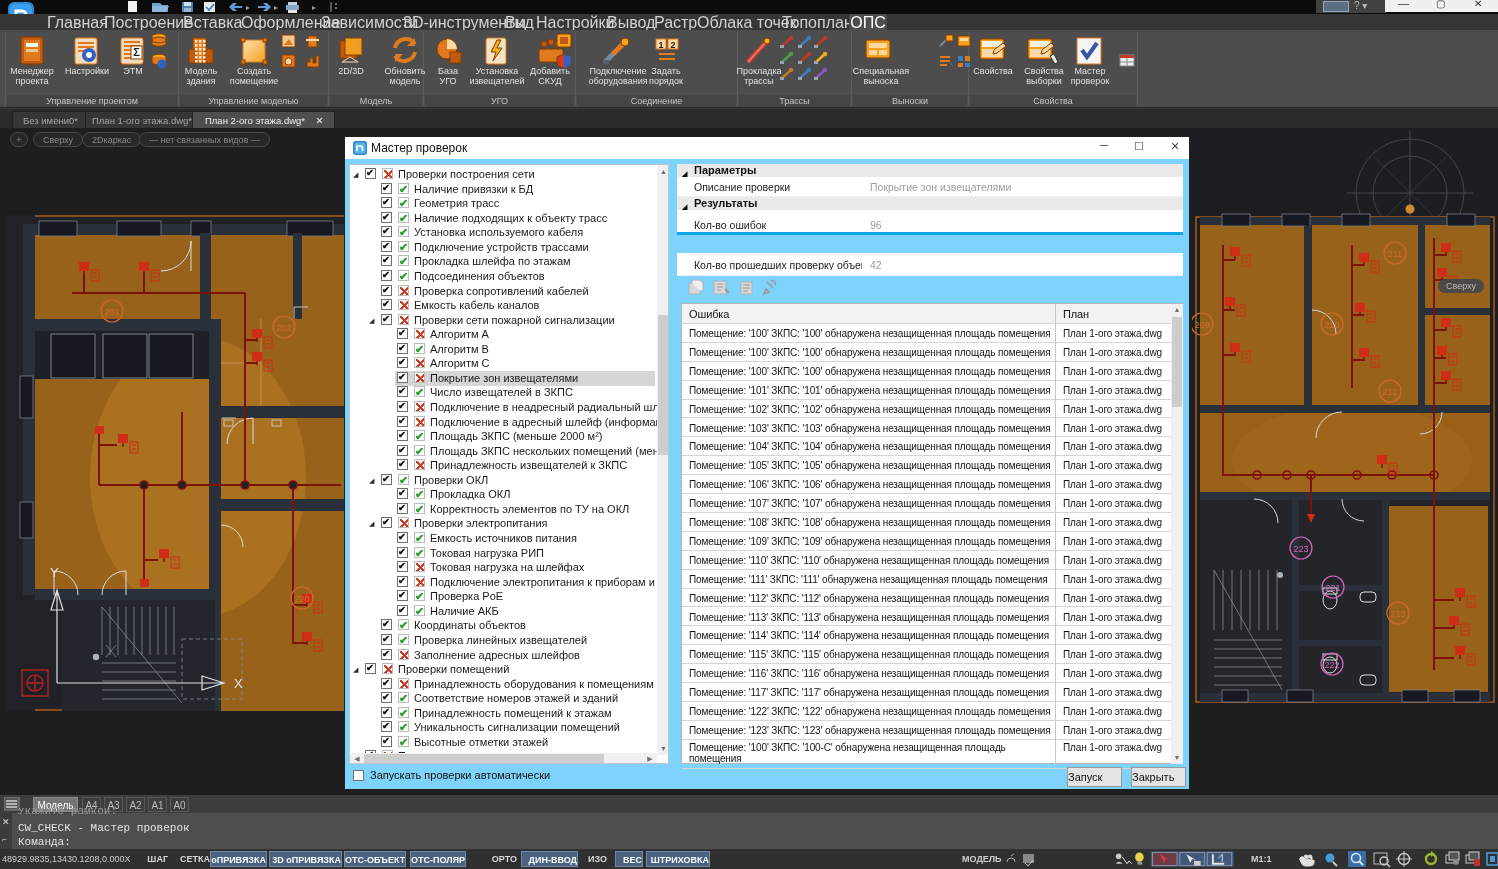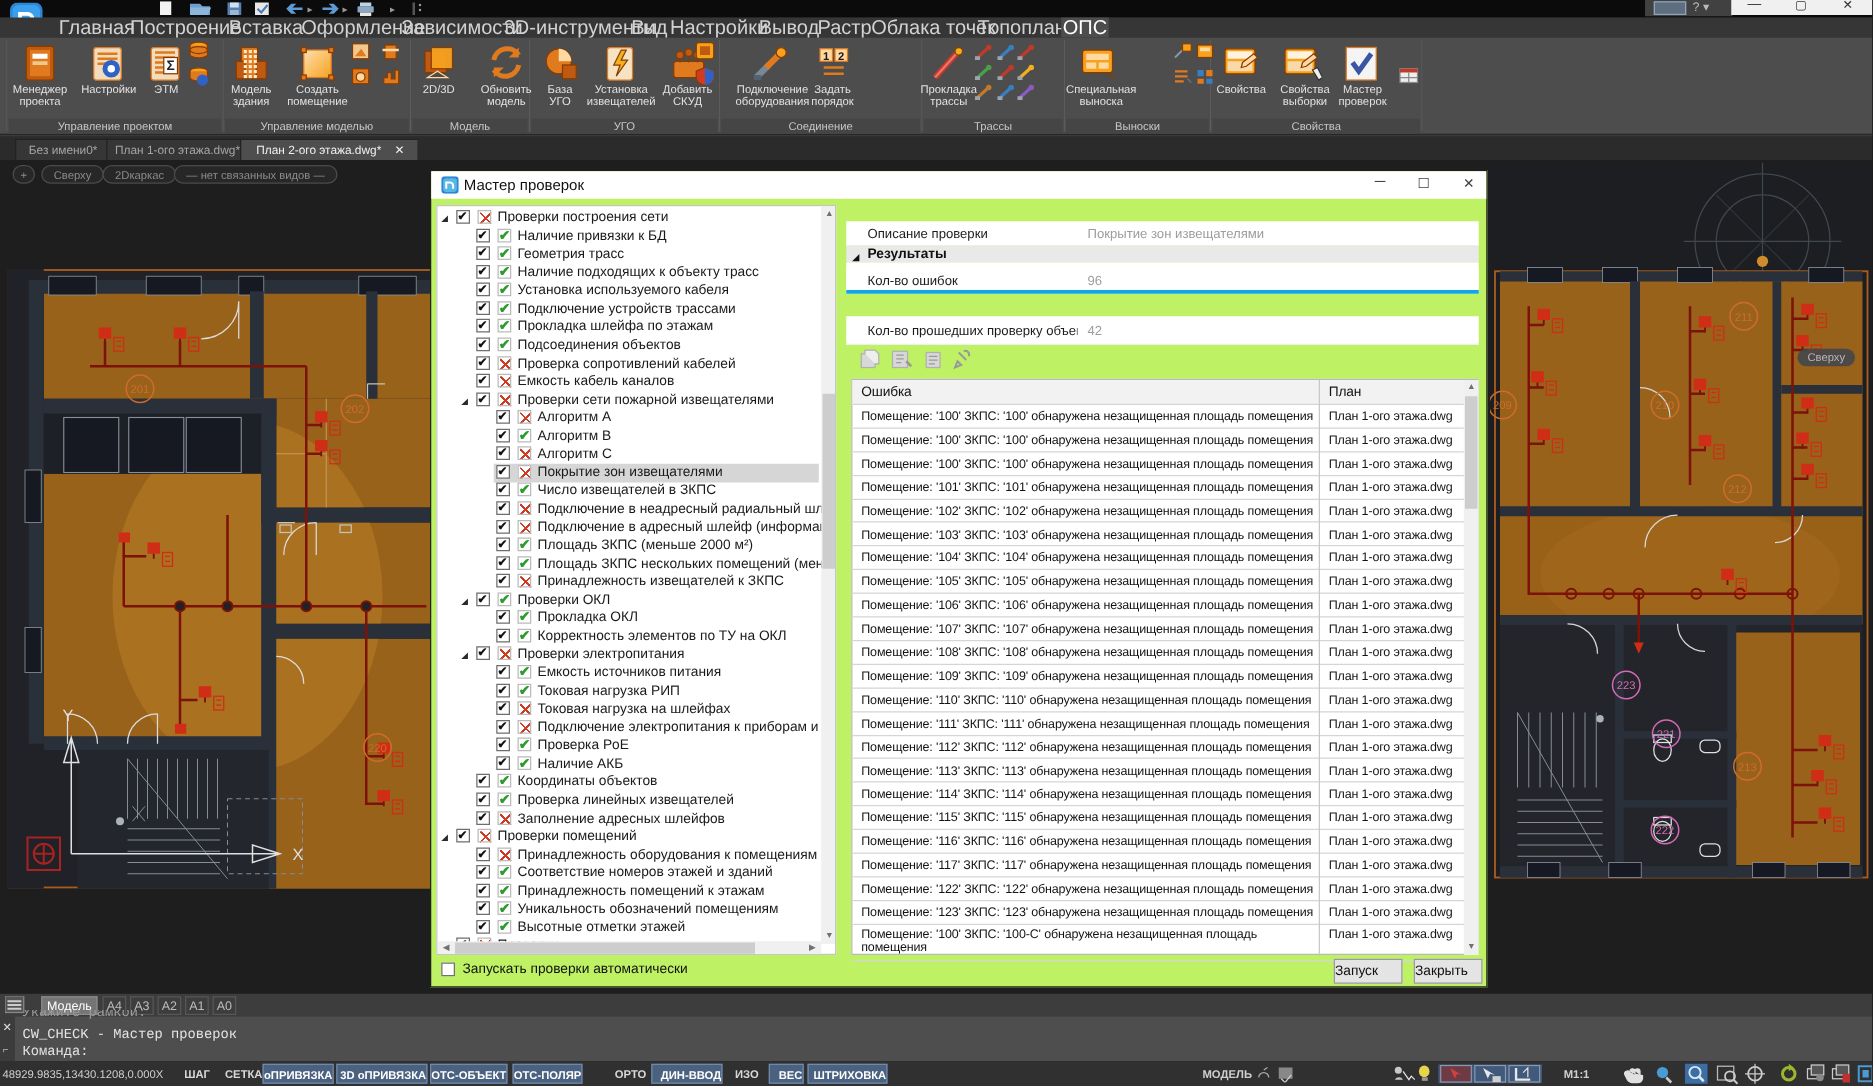--- a/index.html
+++ b/index.html
@@ -11,21 +11,21 @@
 .menutab { position:absolute; top:0; height:16px; line-height:17px; color:#d2d2d2; font-size:16px; }
 #ribbon { left:0; top:30px; width:1498px; height:78px; background:#4d4d4d; border-bottom:1px solid #272727; }
 .rsep { position:absolute; top:2px; height:73px; width:1px; background:#3e3e3e; border-right:1px solid #5c5c5c; }
 .rlabel { position:absolute; bottom:1px; height:12px; background:#454545; color:#c6c6c6; font-size:9px; text-align:center; line-height:13px; white-space:nowrap; overflow:hidden;}
 .bigbtn { position:absolute; top:5px; text-align:center; color:#e2e2e2; font-size:9px; line-height:10px; white-space:nowrap;}
 #tabstrip { left:0; top:108px; width:1498px; height:20px; background:#2b2b2b; border-top:1px solid #3a3a3a;}
 .dtab { position:absolute; top:3px; height:17px; line-height:17px; font-size:9.5px; color:#a5a5a5; background:#363636; border:1px solid #222; border-bottom:none; white-space:nowrap;}
 .dtab.active { background:#4e4e4e; color:#f0f0f0; }
 #viewport { left:0; top:128px; width:1498px; height:667px; background:#1e1e1e; overflow:hidden; }
 .pill { position:absolute; background:#272727; border:1px solid #4b4b4b; border-radius:8px; color:#8b8b8b; font-size:9px; height:15px; line-height:14px; padding:0 9px; white-space:nowrap;}
-#dlg { left:344px; top:136px; width:846px; height:654px; background:#bef264; border:1px solid #202020; }
+#dlg { left:344px; top:136px; width:846px; height:654px; background:#7dd3fc; border:1px solid #202020; }
 #dlg-title { position:absolute; left:0; top:0; width:100%; height:22px; background:#ffffff;}
 #tree { position:absolute; left:7px; top:27px; width:318px; height:600px; background:#ffffff; border:1px solid #c5c5c5; overflow:hidden; font-size:11px; }
 .trow { position:absolute; left:0; height:15px; white-space:nowrap; color:#1a1a1a; width:400px;}
 .cb { position:absolute; top:1px; width:11px; height:11px; background:#fff; border:1px solid #6e6e6e; }
 .cbm { position:absolute; left:0px; top:-2px; font-size:9.5px; color:#111; font-weight:bold;}
 .sgn { position:absolute; top:1px; width:11px; height:11px; background:#fff; border:1px solid #bbb; font-size:11px; font-weight:bold; text-align:center; line-height:10px;}
 .sgn.ok { color:#2d9b2d; }
 .sgn.er { color:transparent; background-image:linear-gradient(45deg, transparent 44%, #cf3a22 44%, #cf3a22 56%, transparent 56%), linear-gradient(135deg, transparent 44%, #cf3a22 44%, #cf3a22 56%, transparent 56%); background-size:9px 9px; background-position:1px 1px; background-repeat:no-repeat; }
 .arr { position:absolute; top:2px; font-size:7px; color:#2a2a2a; }
 #rpanel { position:absolute; left:332px; top:27px; width:506px; height:620px; font-size:10.5px;}
@@ -875,21 +875,21 @@
           </div>
           <div class="sgn er" style="left:48px">✗</div>
           <div class="abs" style="left:64px;top:1px">Емкость кабель каналов</div>
         </div>
 <div class="trow" style="top:147.6px">
           <div class="arr" style="left:19px;top:4px">◢</div>
           <div class="cb" style="left:31px">
             <div class="cbm">✔</div>
           </div>
           <div class="sgn er" style="left:48px">✗</div>
-          <div class="abs" style="left:64px;top:1px">Проверки сети пожарной извещателями</div>
+          <div class="abs" style="left:64px;top:1px">Проверки сети пожарной сигнализации</div>
         </div>
 <div class="trow" style="top:162.2px">
           <div class="cb" style="left:47px">
             <div class="cbm">✔</div>
           </div>
           <div class="sgn er" style="left:64px">✗</div>
           <div class="abs" style="left:80px;top:1px">Алгоритм А</div>
         </div>
 <div class="trow" style="top:176.7px">
           <div class="cb" style="left:47px">
@@ -1075,21 +1075,21 @@
             <div class="cbm">✔</div>
           </div>
           <div class="sgn ok" style="left:48px">✔</div>
           <div class="abs" style="left:64px;top:1px">Принадлежность помещений к этажам</div>
         </div>
 <div class="trow" style="top:555.3px">
           <div class="cb" style="left:31px">
             <div class="cbm">✔</div>
           </div>
           <div class="sgn ok" style="left:48px">✔</div>
-          <div class="abs" style="left:64px;top:1px">Уникальность обозначений помещениям</div>
+          <div class="abs" style="left:64px;top:1px">Уникальность сигнализации помещений</div>
         </div>
 <div class="trow" style="top:569.8px">
           <div class="cb" style="left:31px">
             <div class="cbm">✔</div>
           </div>
           <div class="sgn ok" style="left:48px">✔</div>
           <div class="abs" style="left:64px;top:1px">Высотные отметки этажей</div>
         </div>
 <div class="trow" style="top:584.4px">
           <div class="arr" style="left:3px;top:4px">◢</div>
@@ -1102,20 +1102,24 @@
 <div class="abs" style="left:307px;top:0;width:13px;height:590px;background:#f0f0f0"></div>
 <div class="abs" style="left:307px;top:0;width:13px;height:13px;background:#f0f0f0;color:#707070;font-size:7px;text-align:center;line-height:13px">▲</div>
 <div class="abs" style="left:308px;top:150px;width:11px;height:140px;background:#cdcdcd"></div>
 <div class="abs" style="left:307px;top:577px;width:13px;height:13px;background:#f0f0f0;color:#707070;font-size:7px;text-align:center;line-height:13px">▼</div>
 <div class="abs" style="left:0px;top:588px;width:307px;height:12px;background:#f0f0f0"></div>
 <div class="abs" style="left:2px;top:588px;width:10px;height:12px;color:#707070;font-size:7px;text-align:center;line-height:12px">◀</div>
 <div class="abs" style="left:14px;top:589px;width:240px;height:10px;background:#cdcdcd"></div>
 <div class="abs" style="left:295px;top:588px;width:10px;height:12px;color:#707070;font-size:7px;text-align:center;line-height:12px">▶</div>
 </div>
 <div id="rpanel">
+<div class="phead" style="top:0px;height:13px;line-height:13px">
+          <span style="position:absolute;left:5px;top:3px;font-size:7px">◢</span>
+          <span style="position:absolute;left:17px">Параметры</span>
+        </div>
 <div class="prow" style="top:13px;left:0;width:100%;height:20px;background:#fff;border-bottom:1px solid #eee">
           <span style="position:absolute;left:17px;top:4px">Описание проверки</span>
           <span class="pval" style="left:193px;top:4px">Покрытие зон извещателями</span>
         </div>
 <div class="phead" style="top:33px;height:13px;line-height:13px">
           <span style="position:absolute;left:5px;top:3px;font-size:7px">◢</span>
           <span style="position:absolute;left:17px">Результаты</span>
         </div>
 <div class="prow" style="top:46px;left:0;width:100%;height:21px;background:#fff;border-bottom:1px solid #eee">
           <span style="position:absolute;left:17px;top:5px">Кол-во не прошедших проверку об...</span>

